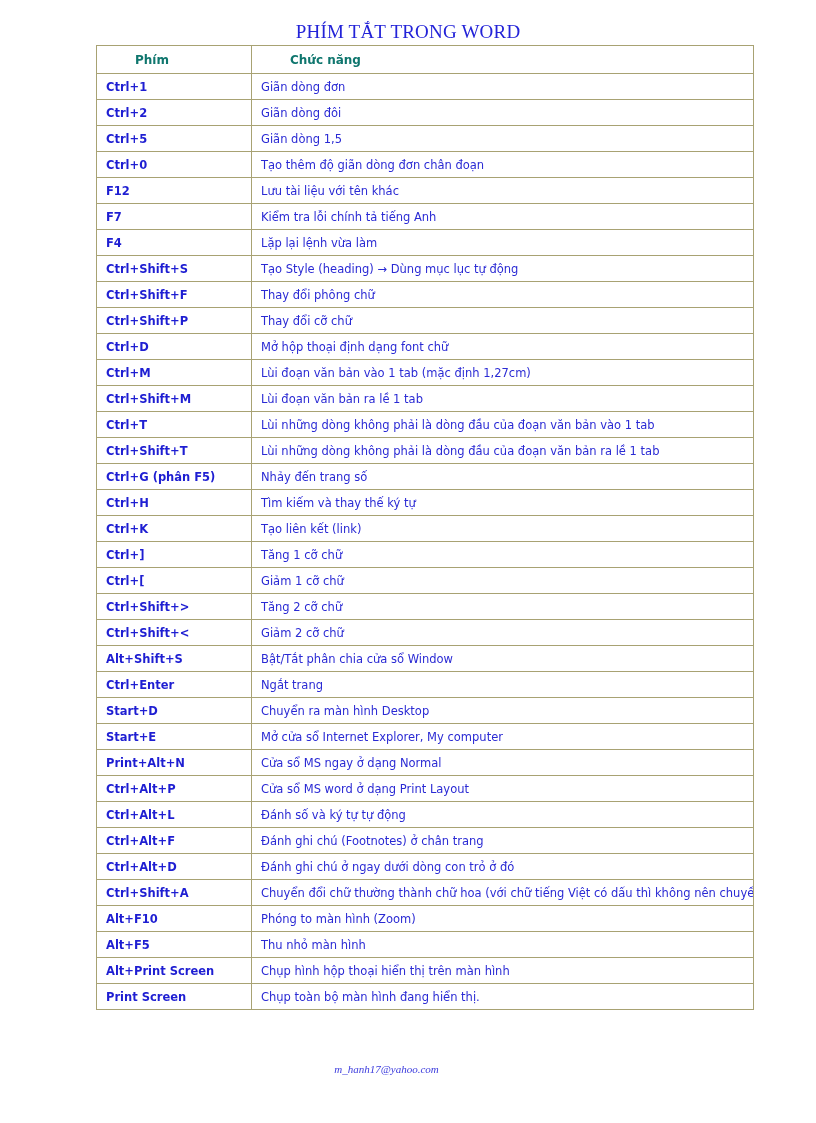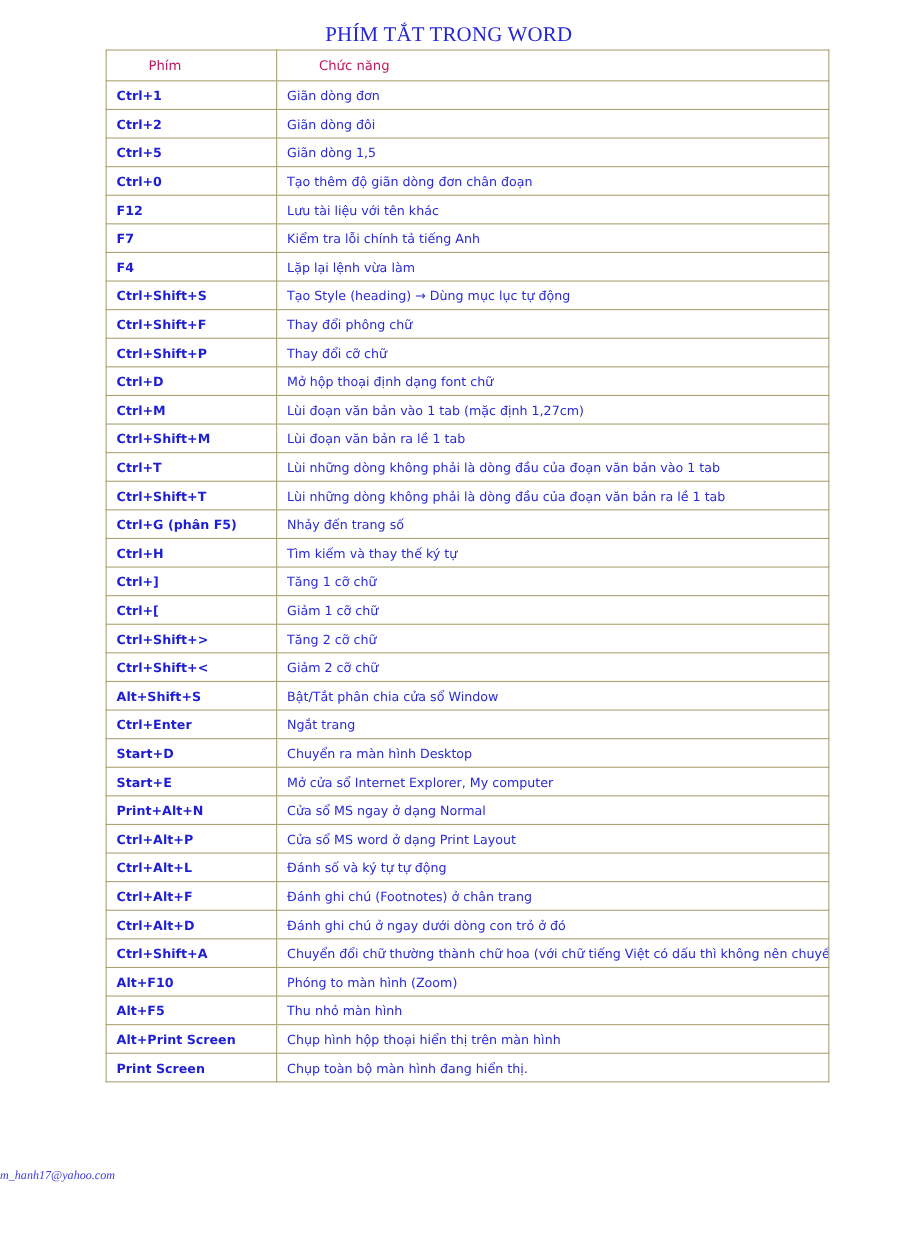--- a/index.html
+++ b/index.html
@@ -62,46 +62,46 @@
     vertical-align: middle;
     font-size: 11.5px;
     line-height: 14px;
     text-align: left;
     background: #ffffff;
     overflow: hidden;
     white-space: nowrap;
   }
 
   table.shortcuts thead th {
-    color: #be185d;
-    font-weight: normal;
+    color: #0f766e;
+    font-weight: bold;
     font-size: 12px;
     height: 27px;
     padding-left: 38px;
   }
 
   td.key-cell {
     color: #1e1ed2;
     font-weight: bold;
     font-size: 11.5px;
     margin-top: 22px;
   }
 
   td.func-cell {
     color: #2a2ad4;
     font-weight: normal;
     font-size: 11.5px;
   }
 
   .footer-mail {
     position: absolute;
-    left: 0;
+    left: 10px;
     top: 1063px;
     width: 753px;
-    text-align: left;
+    text-align: center;
     font-family: "Liberation Serif", "DejaVu Serif", serif;
     font-style: italic;
     font-size: 11px;
     color: #3b3bdd;
     white-space: nowrap;
   }
 </style>
 </head>
 <body>
 
@@ -184,20 +184,24 @@
           </tr>
           <tr>
             <td class="key-cell">Ctrl+G (phân F5)</td>
             <td class="func-cell">Nhảy đến trang số</td>
           </tr>
           <tr>
             <td class="key-cell">Ctrl+H</td>
             <td class="func-cell">Tìm kiếm và thay thế ký tự</td>
           </tr>
           <tr>
+            <td class="key-cell">Ctrl+K</td>
+            <td class="func-cell">Tạo liên kết (link)</td>
+          </tr>
+          <tr>
             <td class="key-cell">Ctrl+]</td>
             <td class="func-cell">Tăng 1 cỡ chữ</td>
           </tr>
           <tr>
             <td class="key-cell">Ctrl+[</td>
             <td class="func-cell">Giảm 1 cỡ chữ</td>
           </tr>
           <tr>
             <td class="key-cell">Ctrl+Shift+&gt;</td>
             <td class="func-cell">Tăng 2 cỡ chữ</td>

